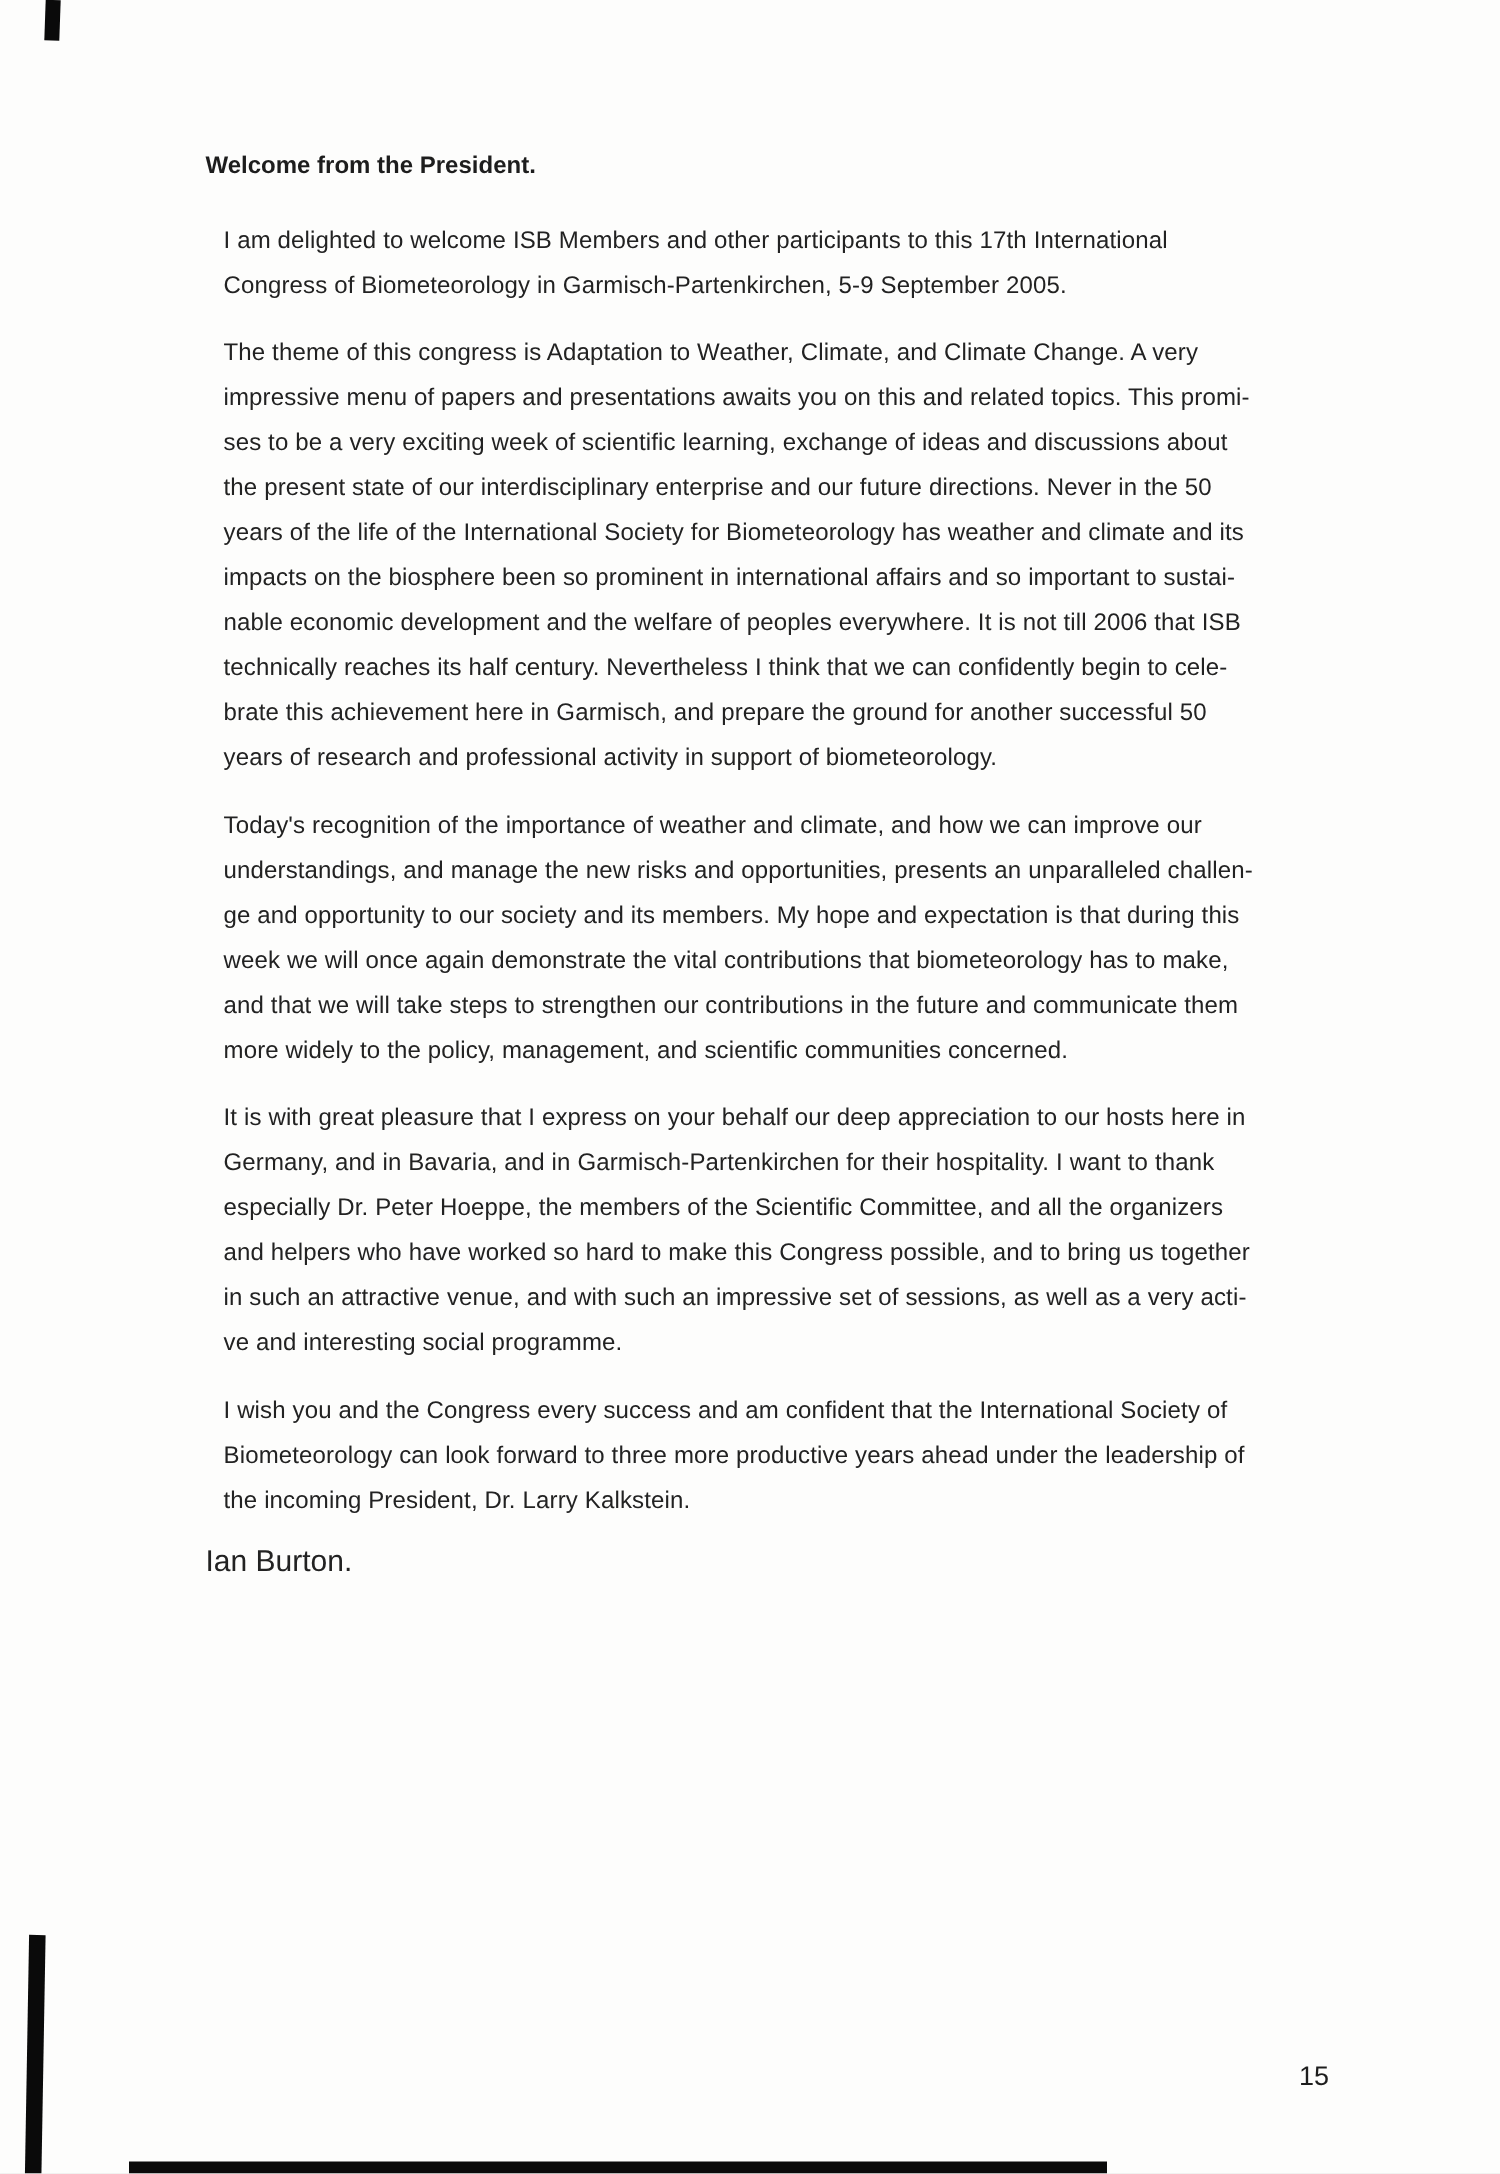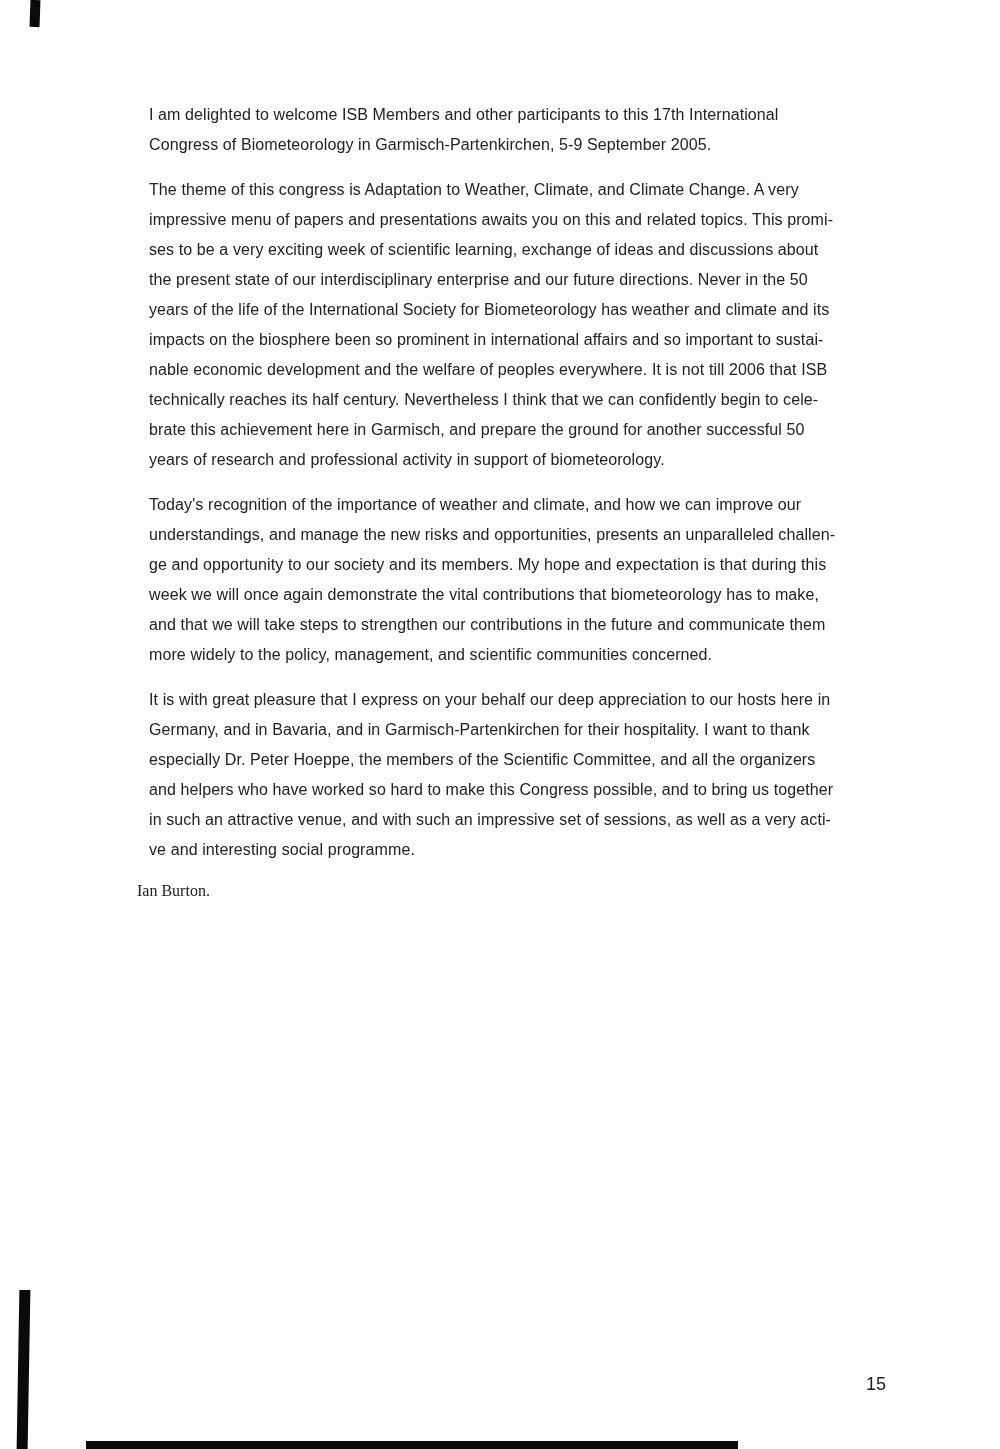--- a/index.html
+++ b/index.html
@@ -33,24 +33,23 @@
     font-size: 16px;
     line-height: 30px;
     margin: 0 0 15px 12px;
     white-space: pre-line;
     letter-spacing: 0.1px;
   }
   .signature {
     margin-top: 7px;
   }
   .sig-line {
-    font-size: 16px;
+    font-size: 20px;
     line-height: 21.5px;
     margin: 0;
-    font-family: Liberation Serif, serif;
   }
   .page-number {
     position: absolute;
     left: 866px;
     top: 1374px;
     font-size: 18px;
     color: #1d1d1d;
     text-align: right;
   }
   
@@ -80,20 +79,21 @@
   }
 </style>
 </head>
 <body>
 
 <div class="page">
 
   <div class="artifact artifact-top-left"></div>
 
   <div class="content">
+    <h1 class="letter-title">Welcome from the President.</h1>
 
     <p class="para">I am delighted to welcome ISB Members and other participants to this 17th International
 Congress of Biometeorology in Garmisch-Partenkirchen, 5-9 September 2005.</p>
     <p class="para">The theme of this congress is Adaptation to Weather, Climate, and Climate Change. A very
 impressive menu of papers and presentations awaits you on this and related topics. This promi-
 ses to be a very exciting week of scientific learning, exchange of ideas and discussions about
 the present state of our interdisciplinary enterprise and our future directions. Never in the 50
 years of the life of the International Society for Biometeorology has weather and climate and its
 impacts on the biosphere been so prominent in international affairs and so important to sustai-
 nable economic development and the welfare of peoples everywhere. It is not till 2006 that ISB
@@ -105,20 +105,23 @@
 ge and opportunity to our society and its members. My hope and expectation is that during this
 week we will once again demonstrate the vital contributions that biometeorology has to make,
 and that we will take steps to strengthen our contributions in the future and communicate them
 more widely to the policy, management, and scientific communities concerned.</p>
     <p class="para">It is with great pleasure that I express on your behalf our deep appreciation to our hosts here in
 Germany, and in Bavaria, and in Garmisch-Partenkirchen for their hospitality. I want to thank
 especially Dr. Peter Hoeppe, the members of the Scientific Committee, and all the organizers
 and helpers who have worked so hard to make this Congress possible, and to bring us together
 in such an attractive venue, and with such an impressive set of sessions, as well as a very acti-
 ve and interesting social programme.</p>
+    <p class="para">I wish you and the Congress every success and am confident that the International Society of
+Biometeorology can look forward to three more productive years ahead under the leadership of
+the incoming President, Dr. Larry Kalkstein.</p>
 
     <div class="signature">
       <p class="sig-line">Ian Burton.</p>
     </div>
   </div>
 
   <div class="page-number">15</div>
 
   <div class="artifact artifact-bottom-left"></div>
   <div class="artifact artifact-bottom-bar"></div>

